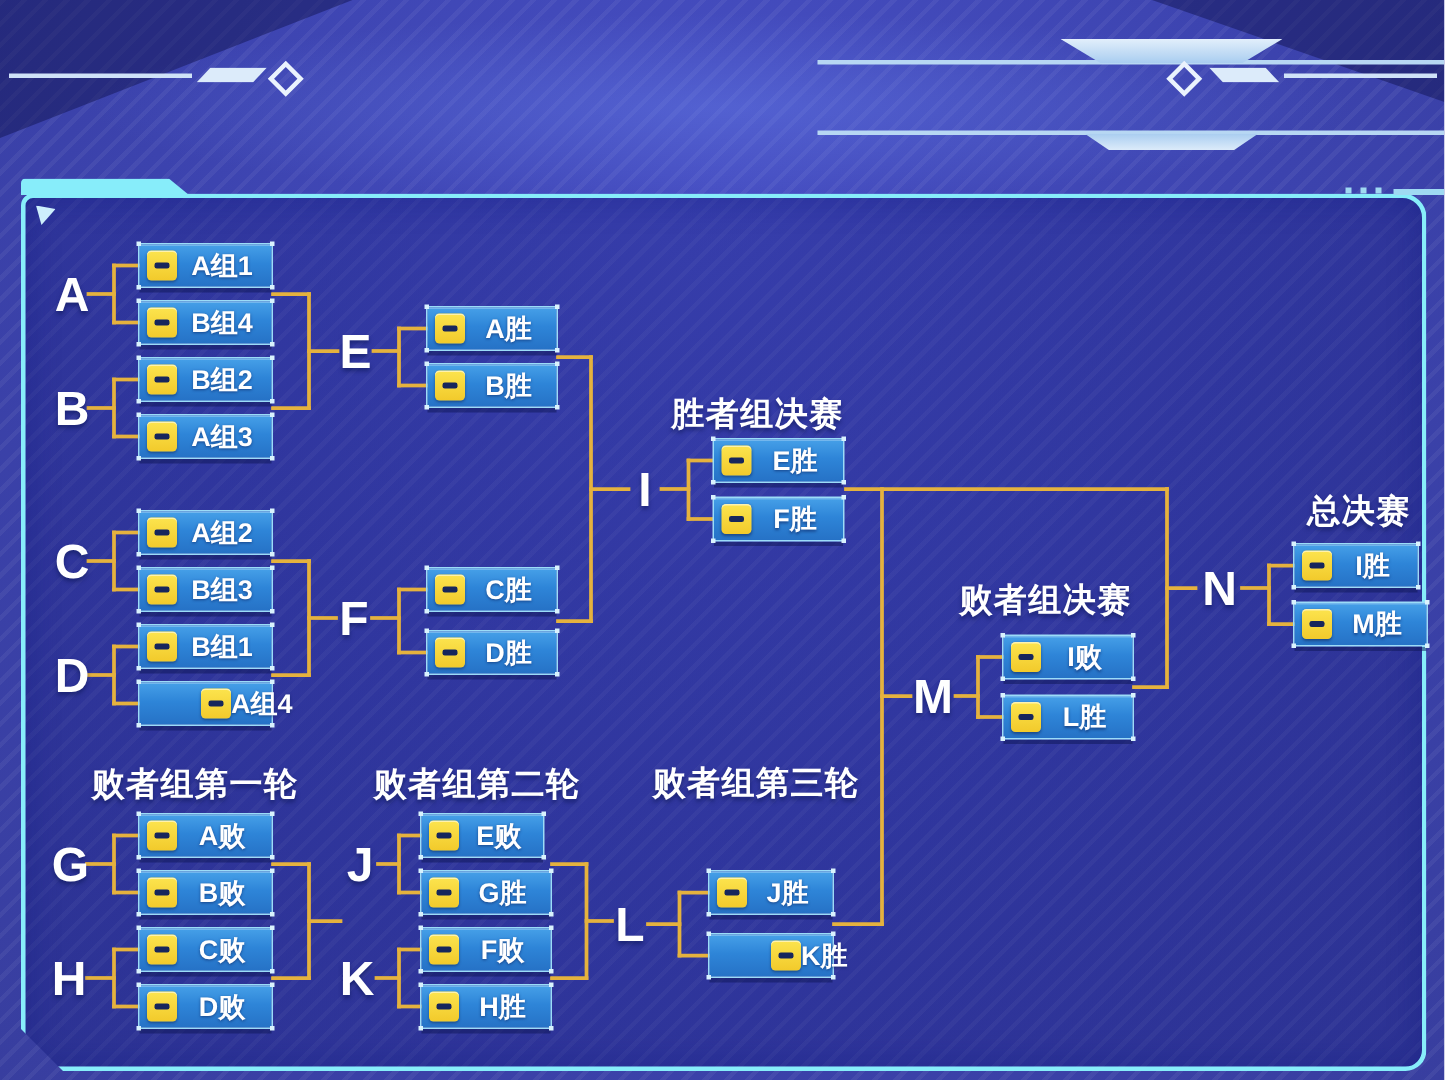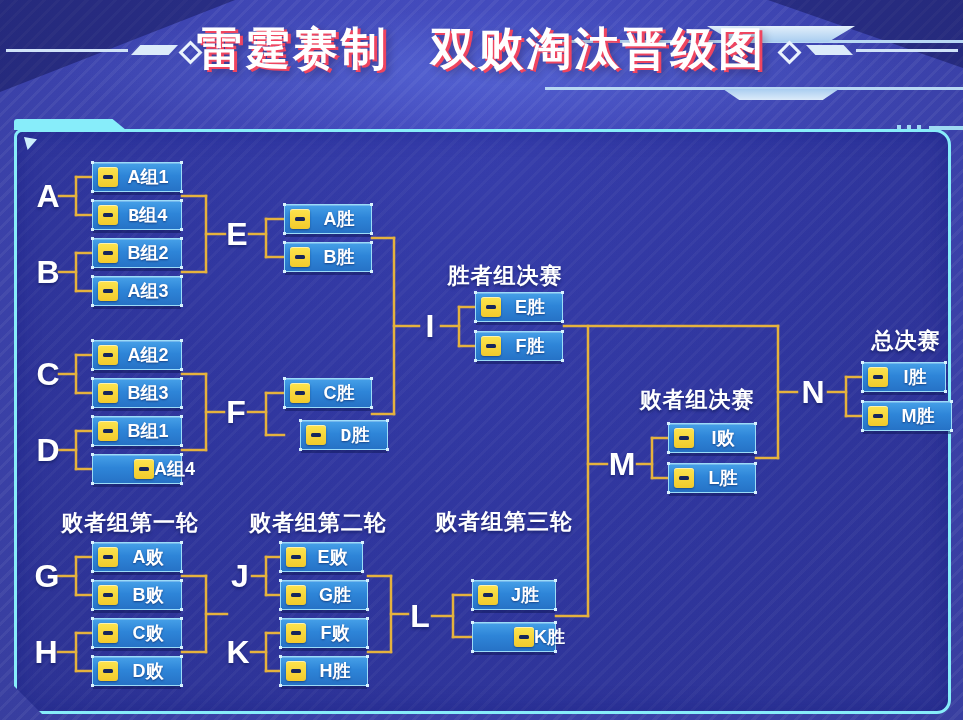--- a/index.html
+++ b/index.html
@@ -80,21 +80,20 @@
   <div class="orn orn-top-trap"></div>
   <div class="orn orn-bottom-line"></div>
   <div class="orn orn-bottom-trap"></div>
   <div class="orn flank-line flank-left-line"></div>
   <div class="orn flank-bar flank-left-bar"></div>
   <div class="orn flank-diamond flank-left-diamond"></div>
   <div class="orn flank-diamond flank-right-diamond"></div>
   <div class="orn flank-bar flank-right-bar"></div>
   <div class="orn flank-line flank-right-line"></div>
 
-  <h1 class="title">雷霆赛制 双败淘汰晋级图</h1>
 
   <div class="panel"></div>
   <div class="panel-tab"></div>
   <div class="corner-tri"></div>
   <div class="panel-dot" style="left:897px"></div>
   <div class="panel-dot" style="left:907px"></div>
   <div class="panel-dot" style="left:917px"></div>
   <div class="panel-dash"></div>
 
   <svg id="wires" width="963" height="720">
@@ -185,21 +184,21 @@
 
   <div id="boxes-layer">
       <div class="match-box" style="left: 92px; top: 162px; width: 90px;">
         <b class="dot dot-tl"></b>
         <b class="dot dot-tr"></b>
         <b class="dot dot-bl"></b>
         <b class="dot dot-br"></b>
         <span class="tag"></span>
         <span class="slot-label">A组1</span>
       </div>
-      <div class="match-box" style="left: 92px; top: 200px; width: 90px; font-family: Liberation Mono, monospace;">
+      <div class="match-box" style="left: 92px; top: 200px; width: 90px;">
         <b class="dot dot-tl"></b>
         <b class="dot dot-tr"></b>
         <b class="dot dot-bl"></b>
         <b class="dot dot-br"></b>
         <span class="tag"></span>
         <span class="slot-label">B组4</span>
       </div>
       <div class="match-box" style="left: 92px; top: 238px; width: 90px;">
         <b class="dot dot-tl"></b>
         <b class="dot dot-tr"></b>
@@ -265,21 +264,21 @@
         <span class="slot-label">B胜</span>
       </div>
       <div class="match-box" style="left: 284px; top: 378px; width: 88px;">
         <b class="dot dot-tl"></b>
         <b class="dot dot-tr"></b>
         <b class="dot dot-bl"></b>
         <b class="dot dot-br"></b>
         <span class="tag"></span>
         <span class="slot-label">C胜</span>
       </div>
-      <div class="match-box" style="left: 300px; top: 420px; width: 88px; font-family: Liberation Mono, monospace;">
+      <div class="match-box" style="left: 284px; top: 420px; width: 88px;">
         <b class="dot dot-tl"></b>
         <b class="dot dot-tr"></b>
         <b class="dot dot-bl"></b>
         <b class="dot dot-br"></b>
         <span class="tag"></span>
         <span class="slot-label">D胜</span>
       </div>
       <div class="match-box" style="left: 475px; top: 292px; width: 88px;">
         <b class="dot dot-tl"></b>
         <b class="dot dot-tr"></b>

